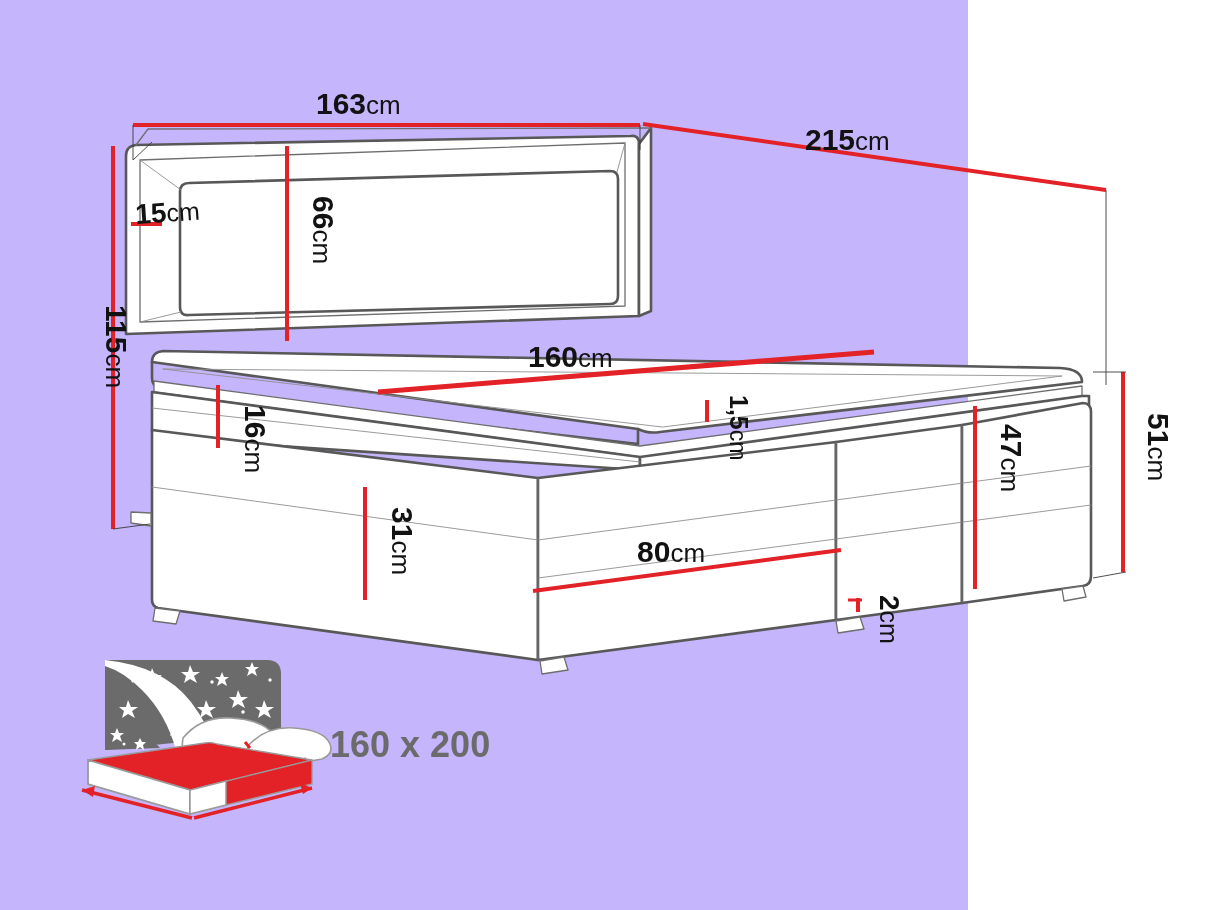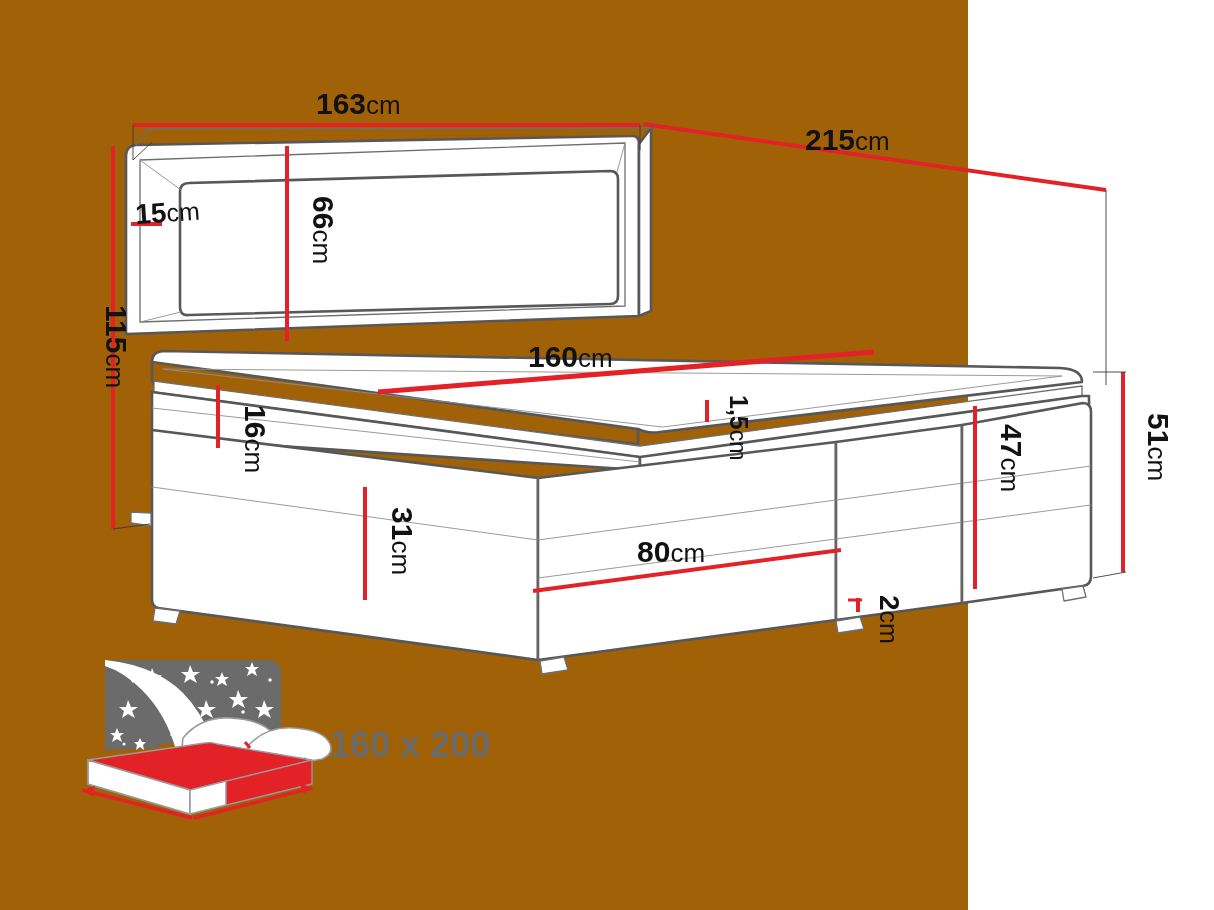--- a/index.html
+++ b/index.html
@@ -14,21 +14,21 @@
     height: 910px;
     overflow: hidden;
     position: relative;
   }
   #diagram-root {
     position: absolute;
     left: 0;
     top: 0;
     width: 968px;
     height: 910px;
-    background: #a16207;
+    background: #c4b5fd;
   }
   svg.stage {
     position: absolute;
     left: 0;
     top: 0;
     width: 1214px;
     height: 910px;
     display: block;
   }
   

